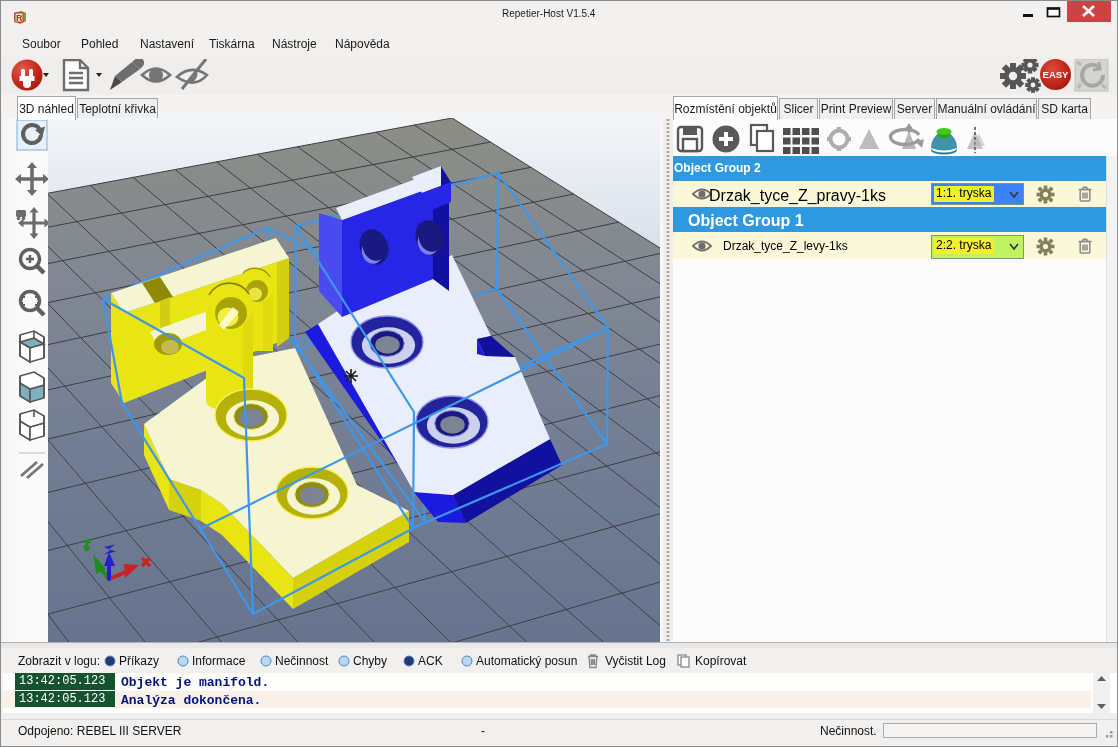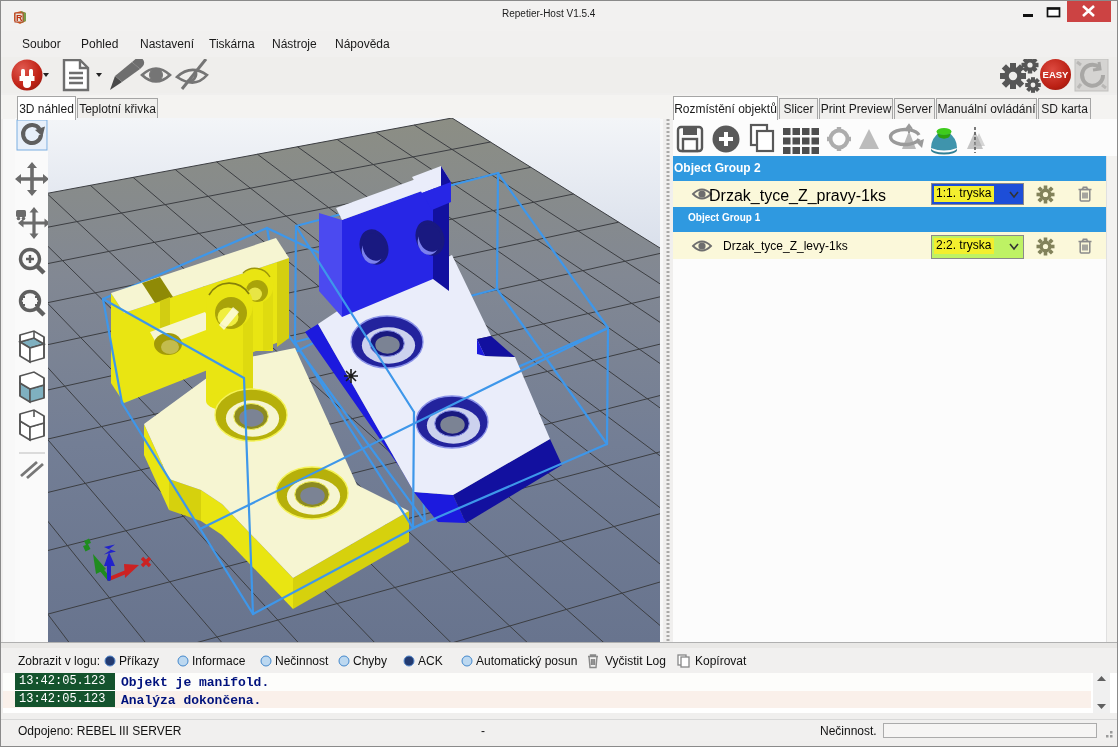--- a/index.html
+++ b/index.html
@@ -477,21 +477,21 @@
           <path d="M306 14 l6 13 h-12" fill="#aeaeae" opacity="0.5"></path>
         </g>
  </svg>
  <div class="abs" style="left:0;top:37px;width:433px;height:25px;background:#2f99e0;color:#fff;font-weight:bold;font-size:12px;padding:5px 0 0 1px">Object Group 2</div>
  <div class="abs" style="left:0;top:62px;width:433px;height:26px;background:#fbf8da">
   <svg class="abs" style="left:18px;top:5px" width="22" height="16" viewBox="0 0 22 16">
           <path d="M2 8 q9 -9 18 0 q-9 9 -18 0 Z" fill="none" stroke="#6e6e6e" stroke-width="1.8"></path>
           <circle cx="11" cy="8" r="3.6" fill="#6e6e6e"></circle>
         </svg>
   <span class="abs" style="left:36px;top:6px;font-size:16px">Drzak_tyce_Z_pravy-1ks</span>
-  <div class="abs" style="left:258px;top:2px;width:93px;height:22px;background:#1d4ed8;border:1px solid #8a8a8a">
+  <div class="abs" style="left:258px;top:2px;width:93px;height:22px;background:#3b82f6;border:1px solid #8a8a8a">
    <div class="abs" style="left:2px;top:2px;width:60px;height:16px;background:#f3ef2e"></div>
    <span class="abs" style="left:4px;top:2px;font-size:12px">1:1. tryska</span>
    <svg class="abs" style="left:76px;top:6px" width="12" height="10">
             <path d="M2 2 l4 5 l4 -5" fill="none" stroke="#333" stroke-width="1.6"></path>
           </svg>
   </div>
   <svg class="abs" style="left:363px;top:4px" width="19" height="19" viewBox="0 0 19 19">
           <g fill="#82825a">
             <circle cx="9.5" cy="9.5" r="6"></circle>
             <rect x="7.7" y="0.5" width="3.6" height="4"></rect>
@@ -505,21 +505,21 @@
           </g>
           <circle cx="9.5" cy="9.5" r="2.6" fill="#fbf8da"></circle>
         </svg>
   <svg class="abs" style="left:404px;top:4px" width="16" height="18" viewBox="0 0 16 18">
           <g fill="none" stroke="#8a8a8a" stroke-width="1.5">
             <rect x="3.2" y="4.5" width="9.6" height="11.5" rx="1"></rect>
             <path d="M1.5 4.5 h13 M5.5 4.5 l0.8 -2.2 h3.4 l0.8 2.2 M6 7.5 v6 M8 7.5 v6 M10 7.5 v6"></path>
           </g>
         </svg>
  </div>
- <div class="abs" style="left:0;top:88px;width:433px;height:33px;background:#2f99e0;color:#fff;font-weight:bold;font-size:10px;padding:5px 0 0 15px">Object Group 1</div>
+ <div class="abs" style="left:0;top:88px;width:433px;height:33px;background:#2f99e0;color:#fff;font-weight:bold;font-size:16px;padding:5px 0 0 15px">Object Group 1</div>
  <div class="abs" style="left:0;top:113px;width:433px;height:27px;background:#fbf8da">
   <svg class="abs" style="left:18px;top:6px" width="22" height="16" viewBox="0 0 22 16">
           <path d="M2 8 q9 -9 18 0 q-9 9 -18 0 Z" fill="none" stroke="#6e6e6e" stroke-width="1.8"></path>
           <circle cx="11" cy="8" r="3.6" fill="#6e6e6e"></circle>
         </svg>
   <span class="abs" style="left:50px;top:7px;font-size:12px">Drzak_tyce_Z_levy-1ks</span>
   <div class="abs" style="left:258px;top:3px;width:93px;height:24px;background:#bef264;border:1px solid #8a8a8a">
    <div class="abs" style="left:2px;top:2px;width:60px;height:16px;background:#f3ef2e"></div>
    <span class="abs" style="left:4px;top:2px;font-size:12px">2:2. tryska</span>
    <svg class="abs" style="left:76px;top:6px" width="12" height="10">

